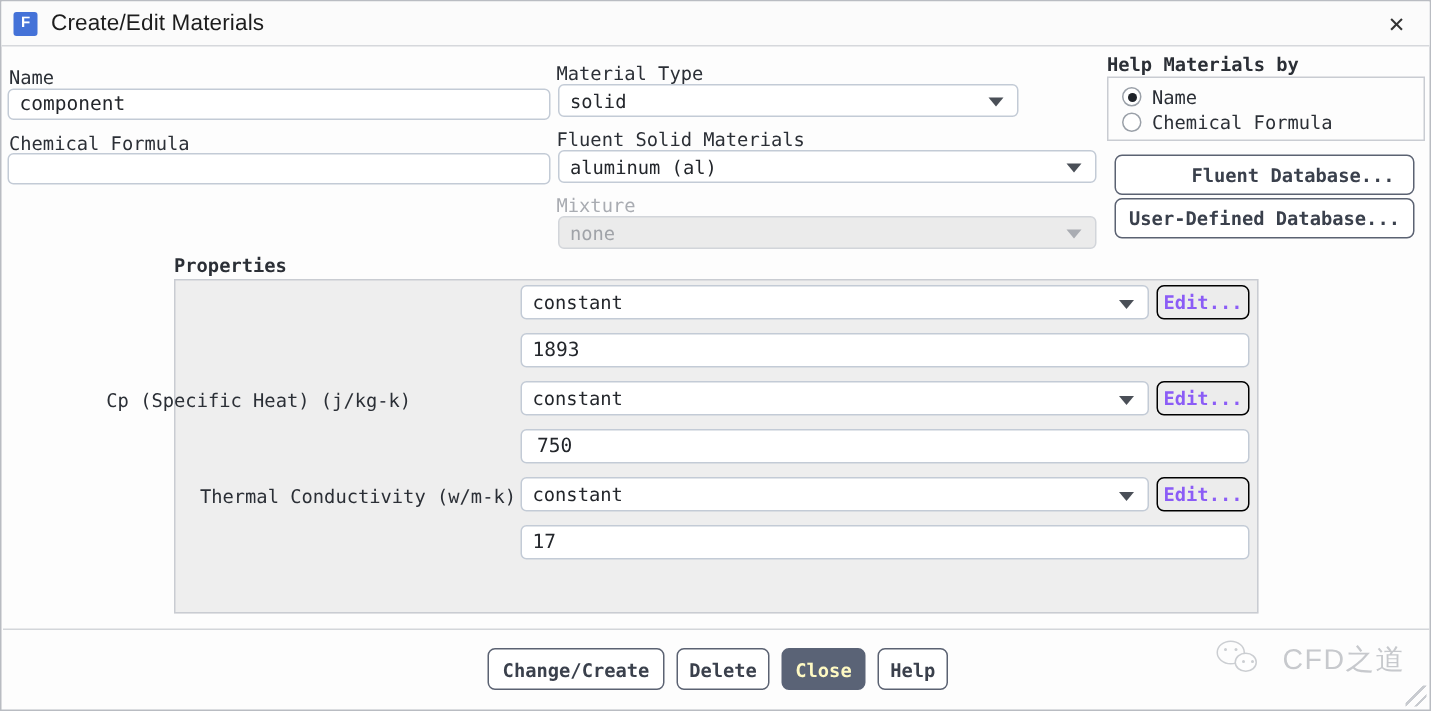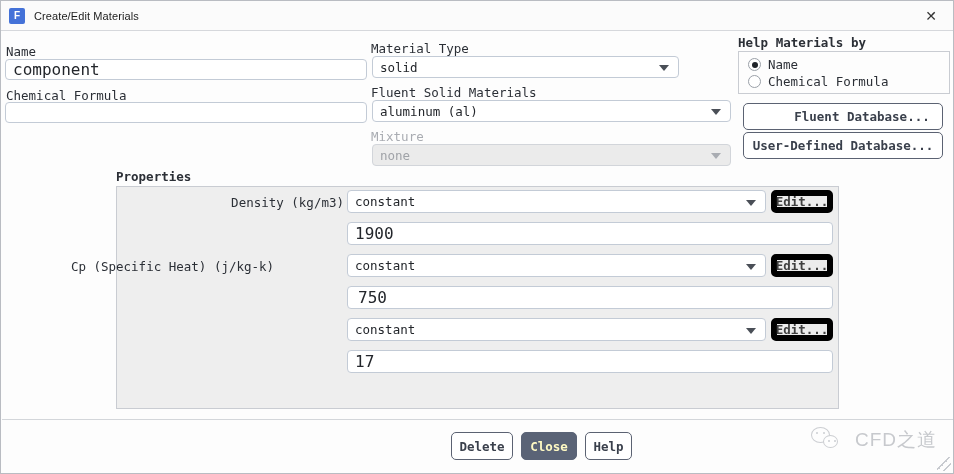--- a/index.html
+++ b/index.html
@@ -27,21 +27,21 @@
   .app-icon {
     width: 16px; height: 16px; margin-left: 8px;
     background: #4472d8; border-radius: 2px;
     color:#fff; font-weight: bold; font-size: 10px;
     display:flex; align-items:center; justify-content:center;
     font-family:"Liberation Sans", sans-serif;
   }
   .title-text {
     margin-left: 9px;
     font-family: "Liberation Sans", sans-serif;
-    font-size: 11px; color: #1d1d1d; letter-spacing: 0.1px;
+    font-size: 15px; color: #1d1d1d; letter-spacing: 0.1px;
   }
   .close-x {
     position:absolute; right:0; top:0; width: 44px; height: 29px;
     display:flex; align-items:center; justify-content:center;
     font-family:"Liberation Sans", sans-serif; font-size: 14px; color:#333;
     cursor: pointer;
   }
 
   
   .lbl {
@@ -51,21 +51,21 @@
   }
   .lbl.dim { color: #a9acb2; }
   .lbl.bold { font-weight: bold; }
 
   .tf {
     position:absolute;
     background:#ffffff;
     border:1px solid #c3cbd6;
     border-radius: 4px;
     font-family:"DejaVu Sans Mono", monospace;
-    font-size:16px; color:#23262b;
+    font-size:13px; color:#23262b;
     padding: 0 7px;
     display:flex; align-items:center;
     outline:none;
   }
   .tf.empty { color:#23262b; }
 
   .sel {
     position:absolute;
     background:#ffffff;
     border:1px solid #c3cbd6;
@@ -91,21 +91,21 @@
     border:1px solid #5b6272;
     border-radius:5px;
     font-family:"DejaVu Sans Mono", monospace;
     font-weight:bold;
     font-size:12.5px; color:#3a404c;
     display:flex; align-items:center; justify-content:center;
     cursor:pointer; white-space:nowrap;
   }
   .btn.primary { background:#5a6376; color:#fef9c3; border-color:#5a6376; }
   .btn.disabled {
-    background:#ececec; border:6px solid #000000; color:#404040;
+    background:#ececec; border:1px solid #000000; color:#8b5cf6;
     font-weight:bold;
   }
 
   
   .groupbox {
     position:absolute;
     border:1px solid #c9ccd2;
     background:#eeeeee;
   }
   .radio-panel {
@@ -208,45 +208,46 @@
       <span class="radio-label">Chemical Formula</span>
     </div>
   </div>
 
   <div class="btn" style="left:742px; top:102px; width:200px; height:27px;padding-left:38px;">Fluent Database...</div>
   <div class="btn" style="left:742px; top:131px; width:200px; height:27px;">User-Defined Database...</div>
 
   <div class="lbl bold" style="left:115px; top:168px;">Properties</div>
   <div class="groupbox" style="left:115px; top:185px; width:723px; height:223px;"></div>
 
-  <div class="lbl" style="left:0px; top:194px; width:343px; text-align:right;">Density (kg/m3)</div>
   <div class="sel" style="left:346px; top:189px; width:419px; height:23px;">
     <span>constant</span>
     <span class="arrow"></span>
   </div>
   <div class="btn disabled" style="left:770px; top:189px; width:62px; height:23px;">Edit...</div>
-  <div class="tf" style="left:346px; top:221px; width:486px; height:23px;">1900</div>
+  <div class="tf" style="left:346px; top:221px; width:486px; height:23px;">1893</div>
 
   <div class="lbl" style="left:0px; top:258px; width:343px; text-align:center;">Cp (Specific Heat) (j/kg-k)</div>
   <div class="sel" style="left:346px; top:253px; width:419px; height:23px;">
     <span>constant</span>
     <span class="arrow"></span>
   </div>
   <div class="btn disabled" style="left:770px; top:253px; width:62px; height:23px;">Edit...</div>
   <div class="tf" style="left:346px; top:285px; width:486px; height:23px;padding-left:10px;">750</div>
 
+  <div class="lbl" style="left:0px; top:322px; width:343px; text-align:right;">Thermal Conductivity (w/m-k)</div>
   <div class="sel" style="left:346px; top:317px; width:419px; height:23px;">
     <span>constant</span>
     <span class="arrow"></span>
   </div>
   <div class="btn disabled" style="left:770px; top:317px; width:62px; height:23px;">Edit...</div>
   <div class="tf" style="left:346px; top:349px; width:486px; height:23px;">17</div>
 
   <div class="sep"></div>
   <div class="footer-btns">
+    <div class="btn" style="left:324px; top:13px; width:118px; height:28px;">Change/Create</div>
     <div class="btn" style="left:450px; top:13px; width:62px; height:28px;">Delete</div>
     <div class="btn primary" style="left:520px; top:13px; width:56px; height:28px;">Close</div>
     <div class="btn" style="left:584px; top:13px; width:47px; height:28px;">Help</div>
   </div>
 
   <div class="watermark">
     <div class="wm-logo">
       <span class="b1"></span>
         <span class="b2"></span>
       <i style="left:5px;top:5px;"></i>

